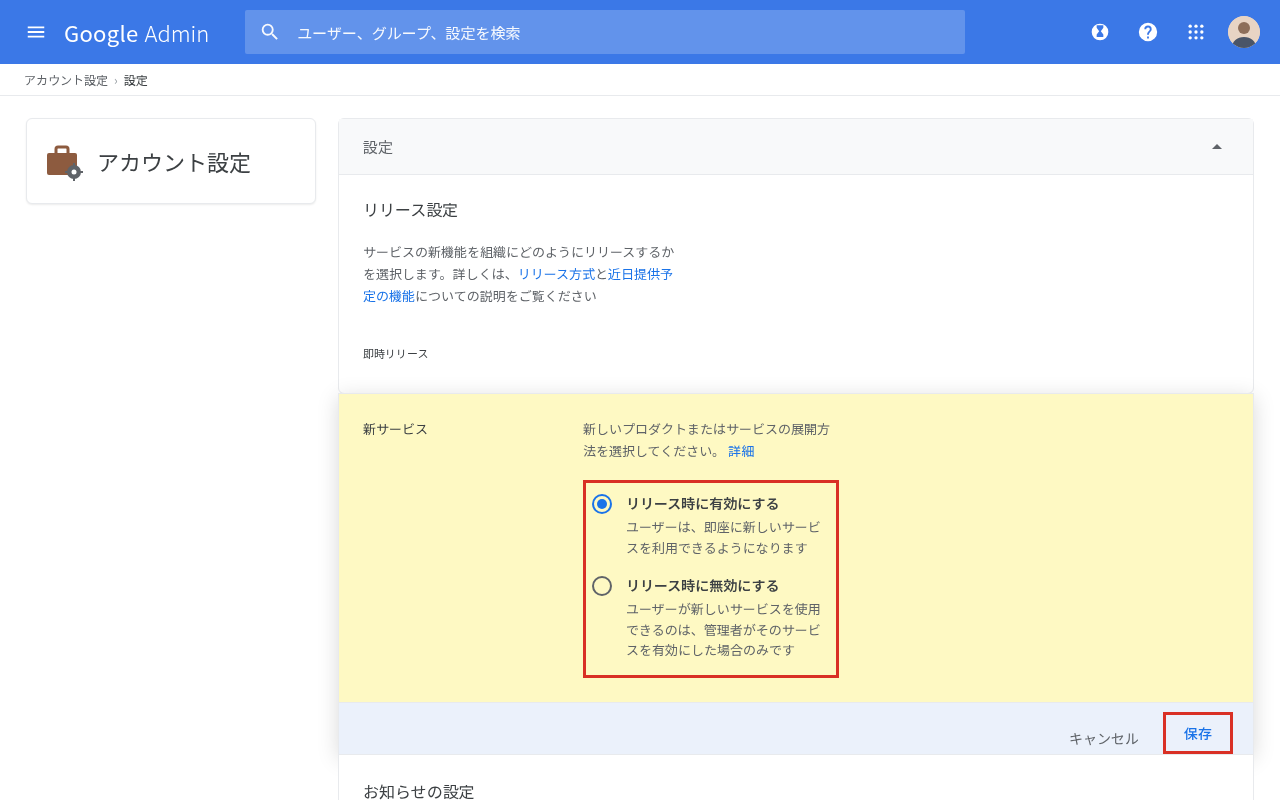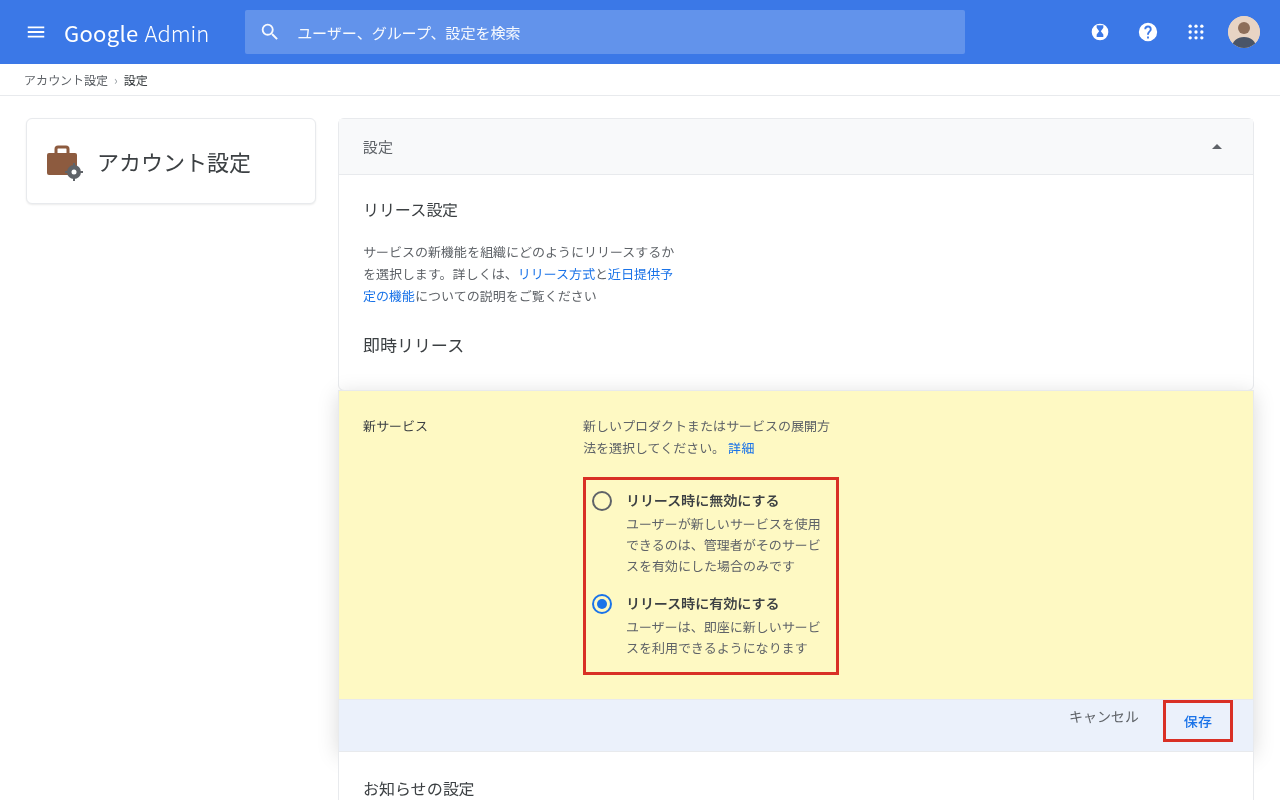--- a/index.html
+++ b/index.html
@@ -30,34 +30,34 @@
 .main{flex:1;display:flex;flex-direction:column}
 .panel{border:1px solid #e8eaed;border-radius:6px;overflow:visible;background:#fff}
 .panelhead{height:56px;border-bottom:1px solid #e8eaed;background:#f8f9fa;display:flex;align-items:center;padding:0 24px;color:#5f6368;font-size:15px}
 .chev{width:24px;height:24px;color:#5f6368}
 .section{padding:22px 24px 30px 24px}
 .sectitle{font-size:16px;color:#3c4043;margin-bottom:20px}
 .row{display:flex;align-items:flex-start}
 .rowlabel{width:220px;color:#3c4043;font-size:13px;padding-top:1px}
 .rowbody{width:316px;color:#5f6368;font-size:13px;line-height:1.7}
 .link{color:#1a73e8;cursor:pointer}
-.rapid{color:#3c4043;margin-top:24px;font-size:17px}
+.rapid{color:#3c4043;margin-top:37px;font-size:11px}
 .panel2{border:1px solid #e8eaed;background:#fef9c3;box-shadow:0 4px 20px rgba(0,0,0,.15);margin-top:-1px}
 .panel2 .section{padding:24px 24px 24px 24px}
 .desc{color:#5f6368;font-size:13px;line-height:1.7}
 .radio-hl{margin-top:18px;border:3px solid #d93025;padding:10px 12px 14px 6px}
 .radioitem{display:flex;align-items:flex-start;gap:14px;margin-bottom:16px}
 .radioitem:last-child{margin-bottom:0}
 .radiocircle{width:20px;height:20px;border-radius:50%;border:2px solid #5f6368;flex-shrink:0;margin-top:1px;display:flex;align-items:center;justify-content:center;cursor:pointer}
 .radiocircle.sel{border-color:#1a73e8}
 .radiocircle.sel::after{content:"";width:10px;height:10px;border-radius:50%;background:#1a73e8}
 .radiotexts{flex:1}
 .radiotitle{font-size:14px;color:#3c4043;font-weight:600;margin-bottom:4px}
 .radiosub{font-size:13px;color:#5f6368;line-height:1.6}
-.btnbar{background:#ebf1fb;height:52px;display:flex;align-items:flex-start;justify-content:flex-end;padding:0 20px;gap:14px;border-top:1px solid #e8eaed}
+.btnbar{background:#ebf1fb;height:52px;display:flex;align-items:flex-end;justify-content:flex-end;padding:0 20px;gap:14px;border-top:1px solid #e8eaed}
 .btn-text{color:#5f6368;font-size:14px;padding:6px 10px;cursor:pointer}
 .btn-save{border:3px solid #d93025;padding:2px}
 .btn-save-inner{color:#1a73e8;font-size:14px;font-weight:500;padding:6px 16px;cursor:pointer}
 .panel3{border:1px solid #e8eaed;border-top:none;background:#fff;padding:24px}
 .panel3 h2{font-size:16px;color:#3c4043;font-weight:400}
 </style>
 </head>
 <body>
 
 <div class="header">
@@ -162,33 +162,33 @@
     <div class="panel2">
       <div class="section">
         <div class="row">
           <div class="rowlabel">新サービス</div>
           <div style="width:256px">
             <div class="desc">
               <span>新しいプロダクトまたはサービスの展開方法を選択してください。 </span><span class="link">詳細</span>
             </div>
             <div class="radio-hl">
               <div class="radioitem">
+                <div class="radiocircle sel"></div>
+                <div class="radiotexts">
+                  <div class="radiotitle">リリース時に有効にする</div>
+                  <div class="radiosub">ユーザーは、即座に新しいサービスを利用できるようになります</div>
+                </div>
+              </div>
+              <div class="radioitem">
                 <div class="radiocircle"></div>
                 <div class="radiotexts">
                   <div class="radiotitle">リリース時に無効にする</div>
                   <div class="radiosub">ユーザーが新しいサービスを使用できるのは、管理者がそのサービスを有効にした場合のみです</div>
                 </div>
               </div>
-              <div class="radioitem">
-                <div class="radiocircle sel"></div>
-                <div class="radiotexts">
-                  <div class="radiotitle">リリース時に有効にする</div>
-                  <div class="radiosub">ユーザーは、即座に新しいサービスを利用できるようになります</div>
-                </div>
-              </div>
             </div>
           </div>
         </div>
       </div>
       <div class="btnbar">
         <div class="btn-text">キャンセル</div>
         <div class="btn-save">
           <div class="btn-save-inner">保存</div>
         </div>
       </div>

